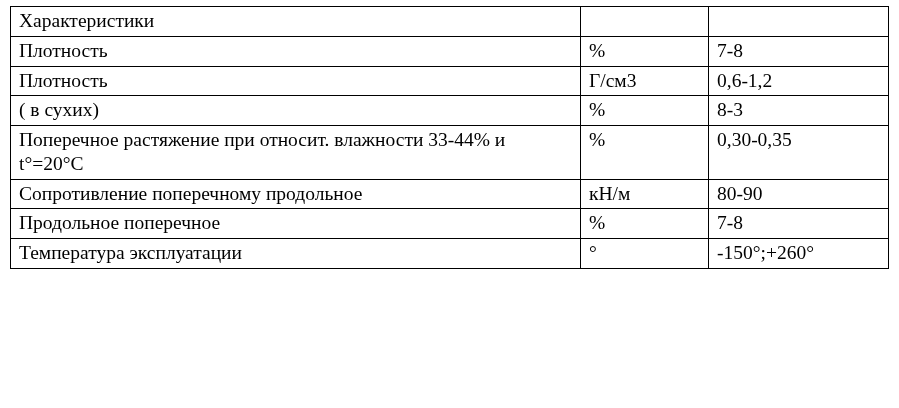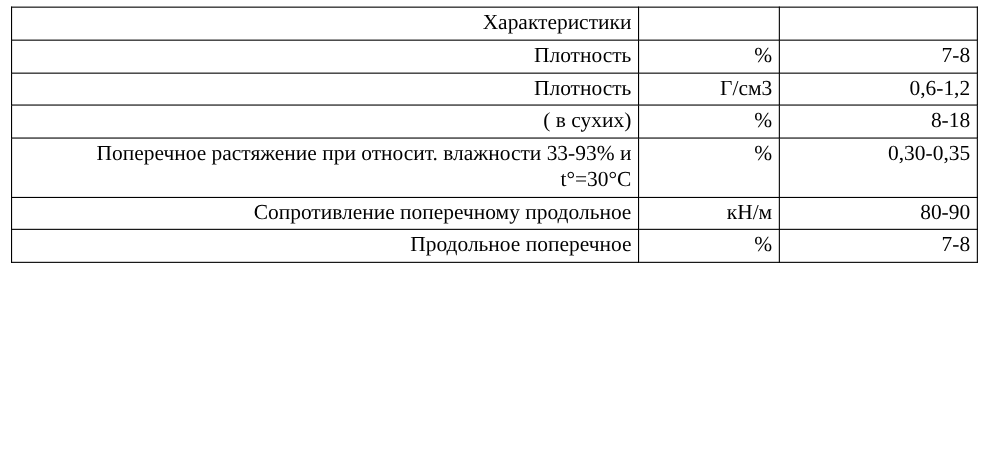--- a/index.html
+++ b/index.html
@@ -28,21 +28,21 @@
     font-size: 19.5px;
     line-height: 1.22;
   }
   table.spec col.c-name  { width: 570px; }
   table.spec col.c-unit  { width: 128px; }
   table.spec col.c-value { width: 180px; }
   table.spec td {
     border: 1.3px solid #000000;
     padding: 2px 6px 3px 8px;
     vertical-align: top;
-    text-align: right;
+    text-align: left;
   }
   td.head-name {
     text-align: center;
   }
   td.cell-name {
     white-space: normal;
   }
 </style>
 </head>
 <body>
@@ -66,32 +66,37 @@
         <td>7-8</td>
       </tr>
       <tr>
         <td class="cell-name">Плотность</td>
         <td>Г/см3</td>
         <td>0,6-1,2</td>
       </tr>
       <tr>
         <td class="cell-name">( в сухих)</td>
         <td>%</td>
-        <td>8-18</td>
+        <td>8-3</td>
       </tr>
       <tr>
-        <td class="cell-name">Поперечное растяжение при относит. влажности 33-93% и t°=30°C</td>
+        <td class="cell-name">Поперечное растяжение при относит. влажности 33-44% и t°=20°C</td>
         <td>%</td>
         <td>0,30-0,35</td>
       </tr>
       <tr>
         <td class="cell-name">Сопротивление поперечному продольное</td>
         <td>кН/м</td>
         <td>80-90</td>
       </tr>
       <tr>
         <td class="cell-name">Продольное поперечное</td>
         <td>%</td>
         <td>7-8</td>
       </tr>
+      <tr>
+        <td class="cell-name">Температура эксплуатации</td>
+        <td>°</td>
+        <td>-150°;+260°</td>
+      </tr>
     </tbody>
   </table>
 </div>
 
 </body></html>

